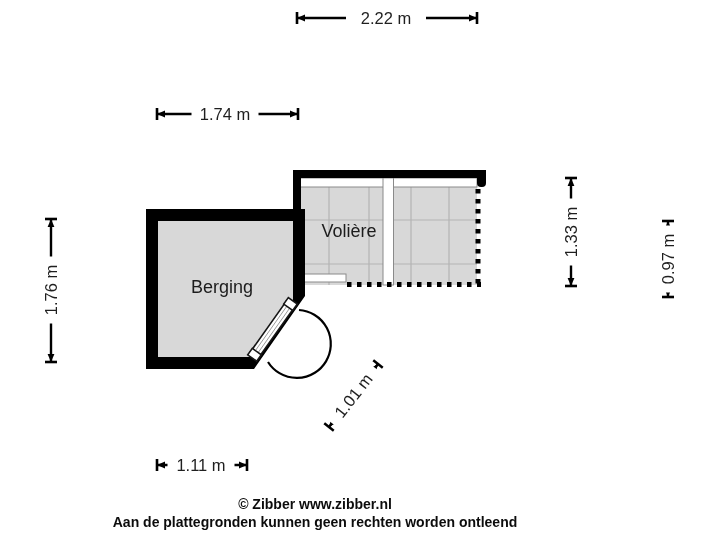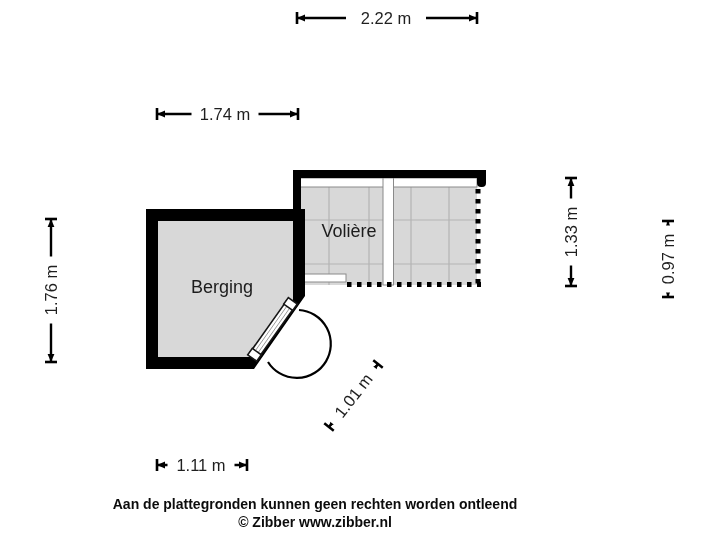--- a/index.html
+++ b/index.html
@@ -106,16 +106,16 @@
   <g>
     <line class="dimline" x1="329" y1="427" x2="378" y2="364" marker-start="url(#dimEnd)" marker-end="url(#dimEnd)"></line>
     <g transform="rotate(-52 353.5 395.5)">
       <rect class="dimbox" x="318.5" y="382.5" width="70" height="26" rx="7"></rect>
       <text class="dimtext" x="353.5" y="395.5" dy="0.35em">1.01 m</text>
     </g>
   </g>
 </svg>
 
 <div class="footer">
+  <div>© Zibber www.zibber.nl</div>
   <div>Aan de plattegronden kunnen geen rechten worden ontleend</div>
-  <div>© Zibber www.zibber.nl</div>
 </div>
 </div>
 
 </body></html>

